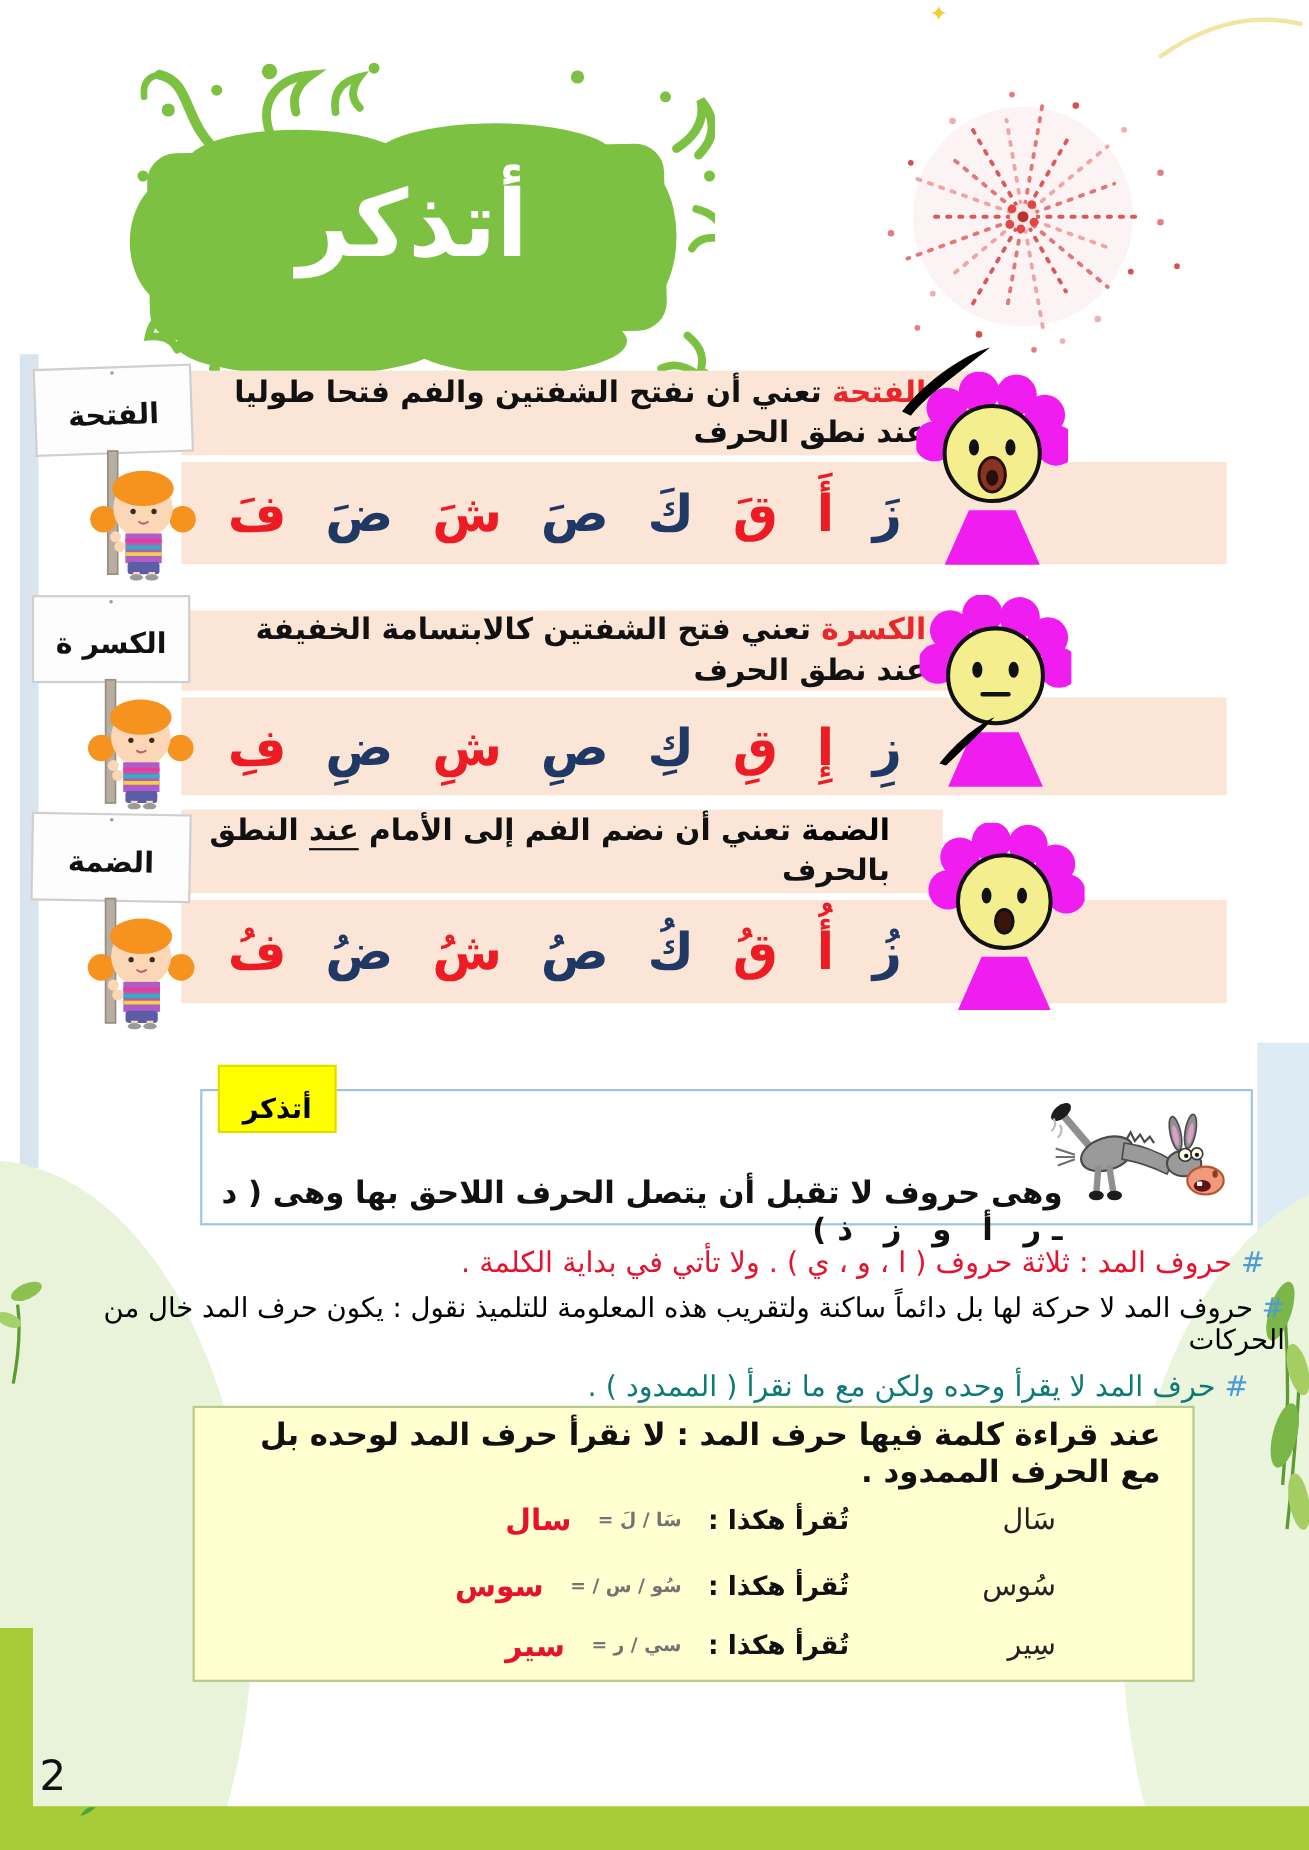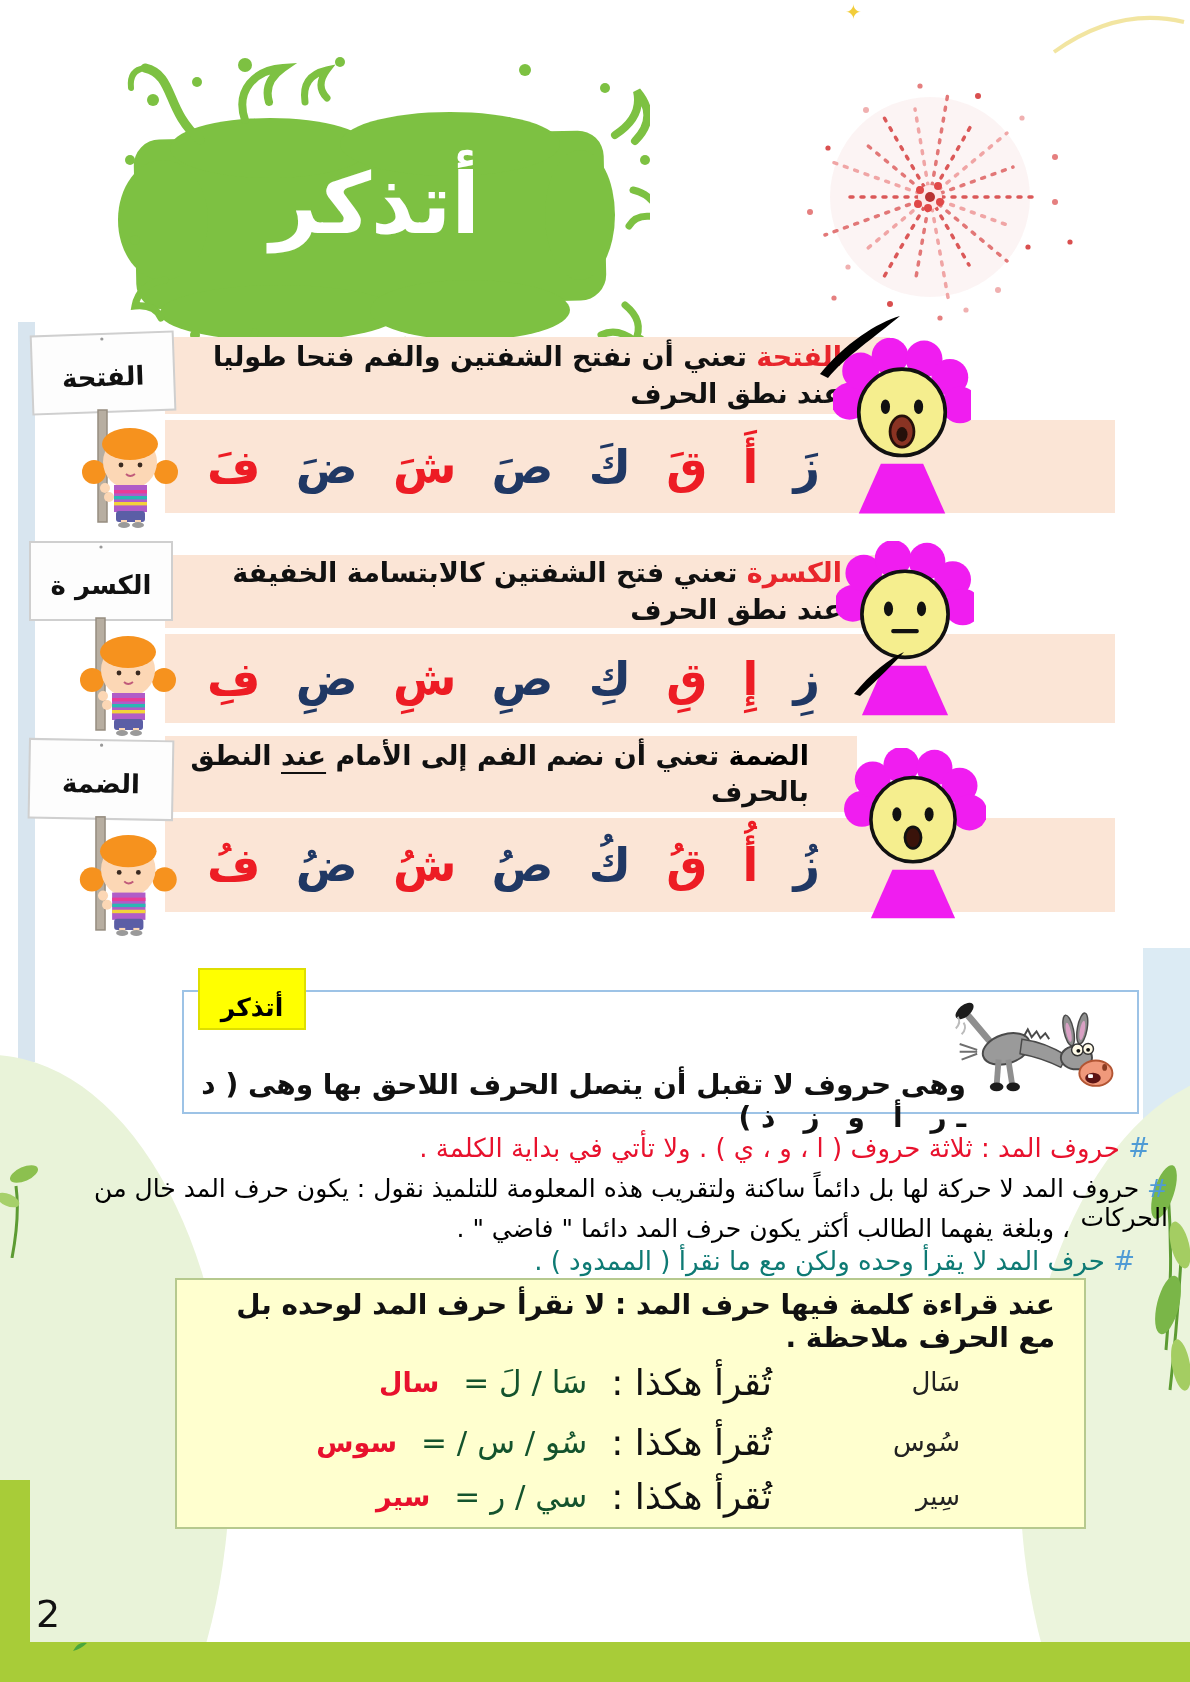--- a/index.html
+++ b/index.html
@@ -33,22 +33,22 @@
   .hashmark{color:#4f9bd5;}
   
   .exbox{position:absolute;left:175px;top:1278px;width:907px;height:247px;background:#ffffcf;
         border:2px solid #b6c98e;z-index:2;}
   .extitle{position:absolute;left:195px;top:1288px;width:860px;z-index:3;direction:rtl;
         text-align:right;font-weight:bold;font-size:28px;color:#111;}
   .exrow{position:absolute;left:290px;width:670px;height:44px;z-index:3;display:flex;
         align-items:center;gap:24px;direction:rtl;}
   .exword{font-size:26px;color:#222;width:96px;}
   .exspace{width:44px;}
-  .exlabel{font-size:36px;font-weight:normal;color:#111;}
-  .exbreak{font-size:31px;font-weight:normal;color:#14532d;}
+  .exlabel{font-size:24px;font-weight:bold;color:#111;}
+  .exbreak{font-size:17px;font-weight:bold;color:#737373;}
   .exresult{font-size:27px;font-weight:bold;}
   .pagenum{position:absolute;left:36px;top:1592px;font-size:38px;color:#111;z-index:3;}
   .z3{z-index:3;} .z4{z-index:4;} .z1{z-index:1;}
   .sparkle{position:absolute;color:#f2cd3a;font-size:20px;z-index:1;}
 </style>
 </head>
 <body>
 
 <div class="page">
 
@@ -384,29 +384,26 @@
     <rect x="144" y="81" width="5" height="4" rx="1" fill="#fff"></rect>
     <ellipse cx="161" cy="74" rx="2.5" ry="3.5" fill="#8a3b22"></ellipse>
   </svg>
 
   <div class="hashnote" style="left:40px;top:1133px;width:1110px;font-size:26px;">
     <span class="hashmark"># </span><span style="color: rgb(232, 17, 45);">حروف المد : ثلاثة حروف ( ا ، و ، ي ) . ولا تأتي في بداية الكلمة .</span>
   </div>
   <div class="hashnote" style="left:18px;top:1174px;width:1150px;font-size:25px;">
     <span class="hashmark"># </span><span style="color: rgb(0, 0, 0);">حروف المد لا حركة لها بل دائماً ساكنة ولتقريب هذه المعلومة للتلميذ نقول : يكون حرف المد خال من الحركات</span>
   </div>
-  <div class="hashnote" style="left:18px;top:1214px;width:1052px;font-size:25px;">
-    <span style="color: rgb(0, 0, 0);">، وبلغة يفهما الطالب أكثر يكون حرف المد دائما " فاضي " .</span>
-  </div>
   <div class="hashnote" style="left:18px;top:1246px;width:1117px;font-size:26px;">
     <span class="hashmark"># </span><span style="color: rgb(14, 122, 116);">حرف المد لا يقرأ وحده ولكن مع ما نقرأ ( الممدود ) .</span>
   </div>
 
   <div class="exbox"></div>
-  <div class="extitle">عند قراءة كلمة فيها حرف المد : لا نقرأ حرف المد لوحده بل مع الحرف ملاحظة .</div>
+  <div class="extitle">عند قراءة كلمة فيها حرف المد : لا نقرأ حرف المد لوحده بل مع الحرف الممدود .</div>
 
   <div class="exrow" style="top:1360px;">
     <span class="exword">سَال</span>
     <span class="exspace"></span>
     <span class="exlabel">تُقرأ هكذا :</span>
     <span class="exbreak">سَا / لَ  =</span>
     <span class="exresult" style="color: rgb(232, 17, 45);">سال</span>
   </div>
   <div class="exrow" style="top:1420px;">
     <span class="exword">سُوس</span>

